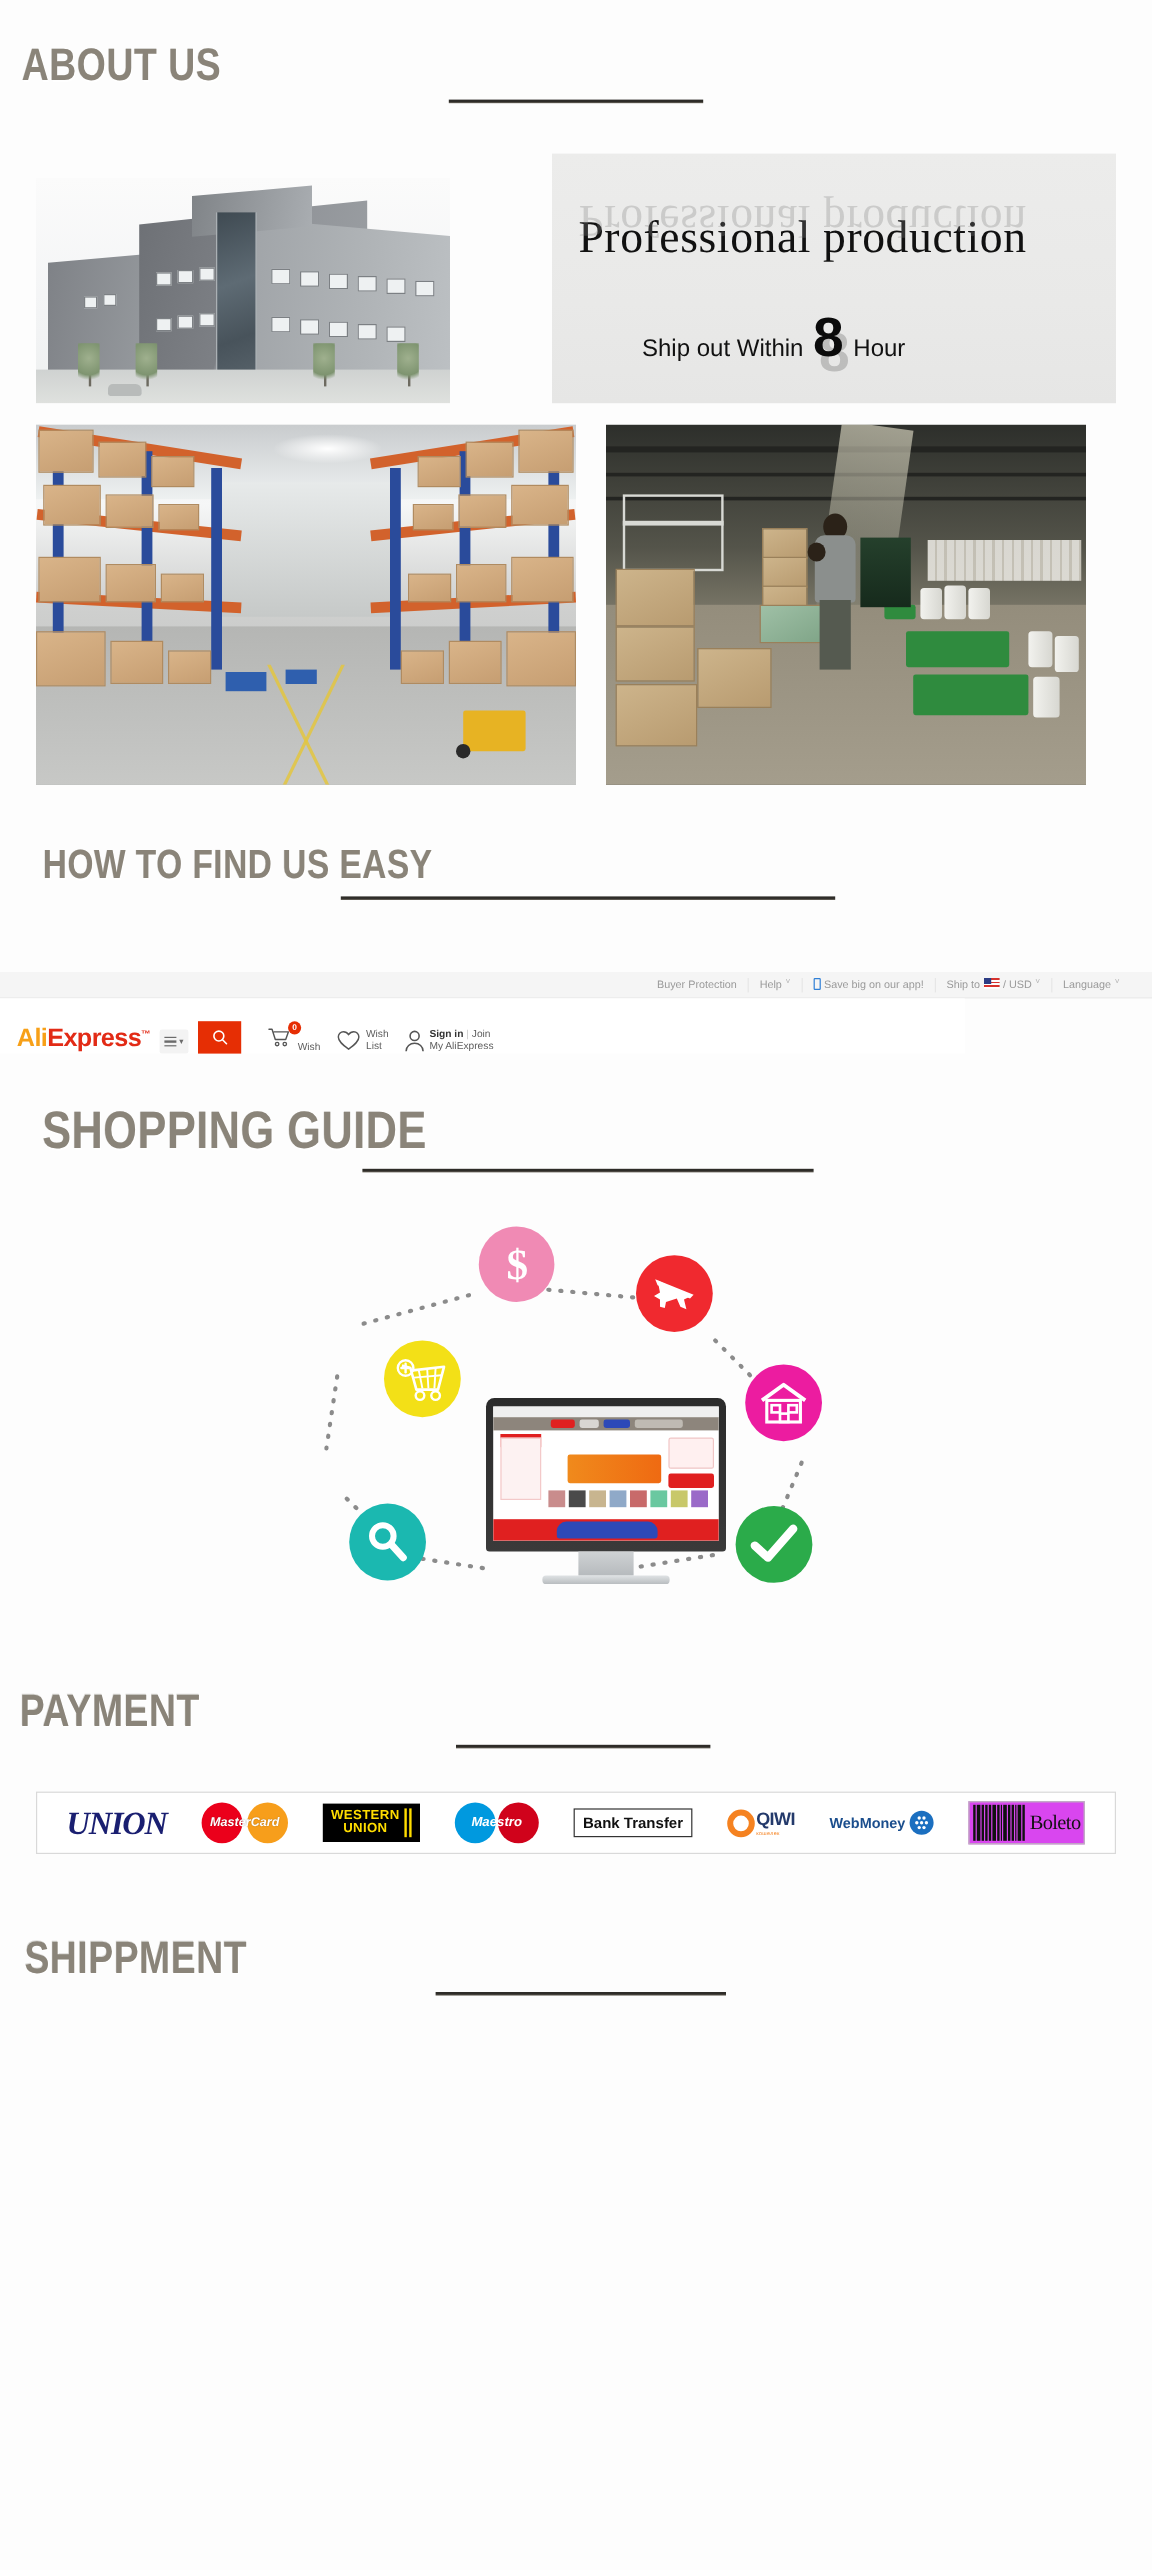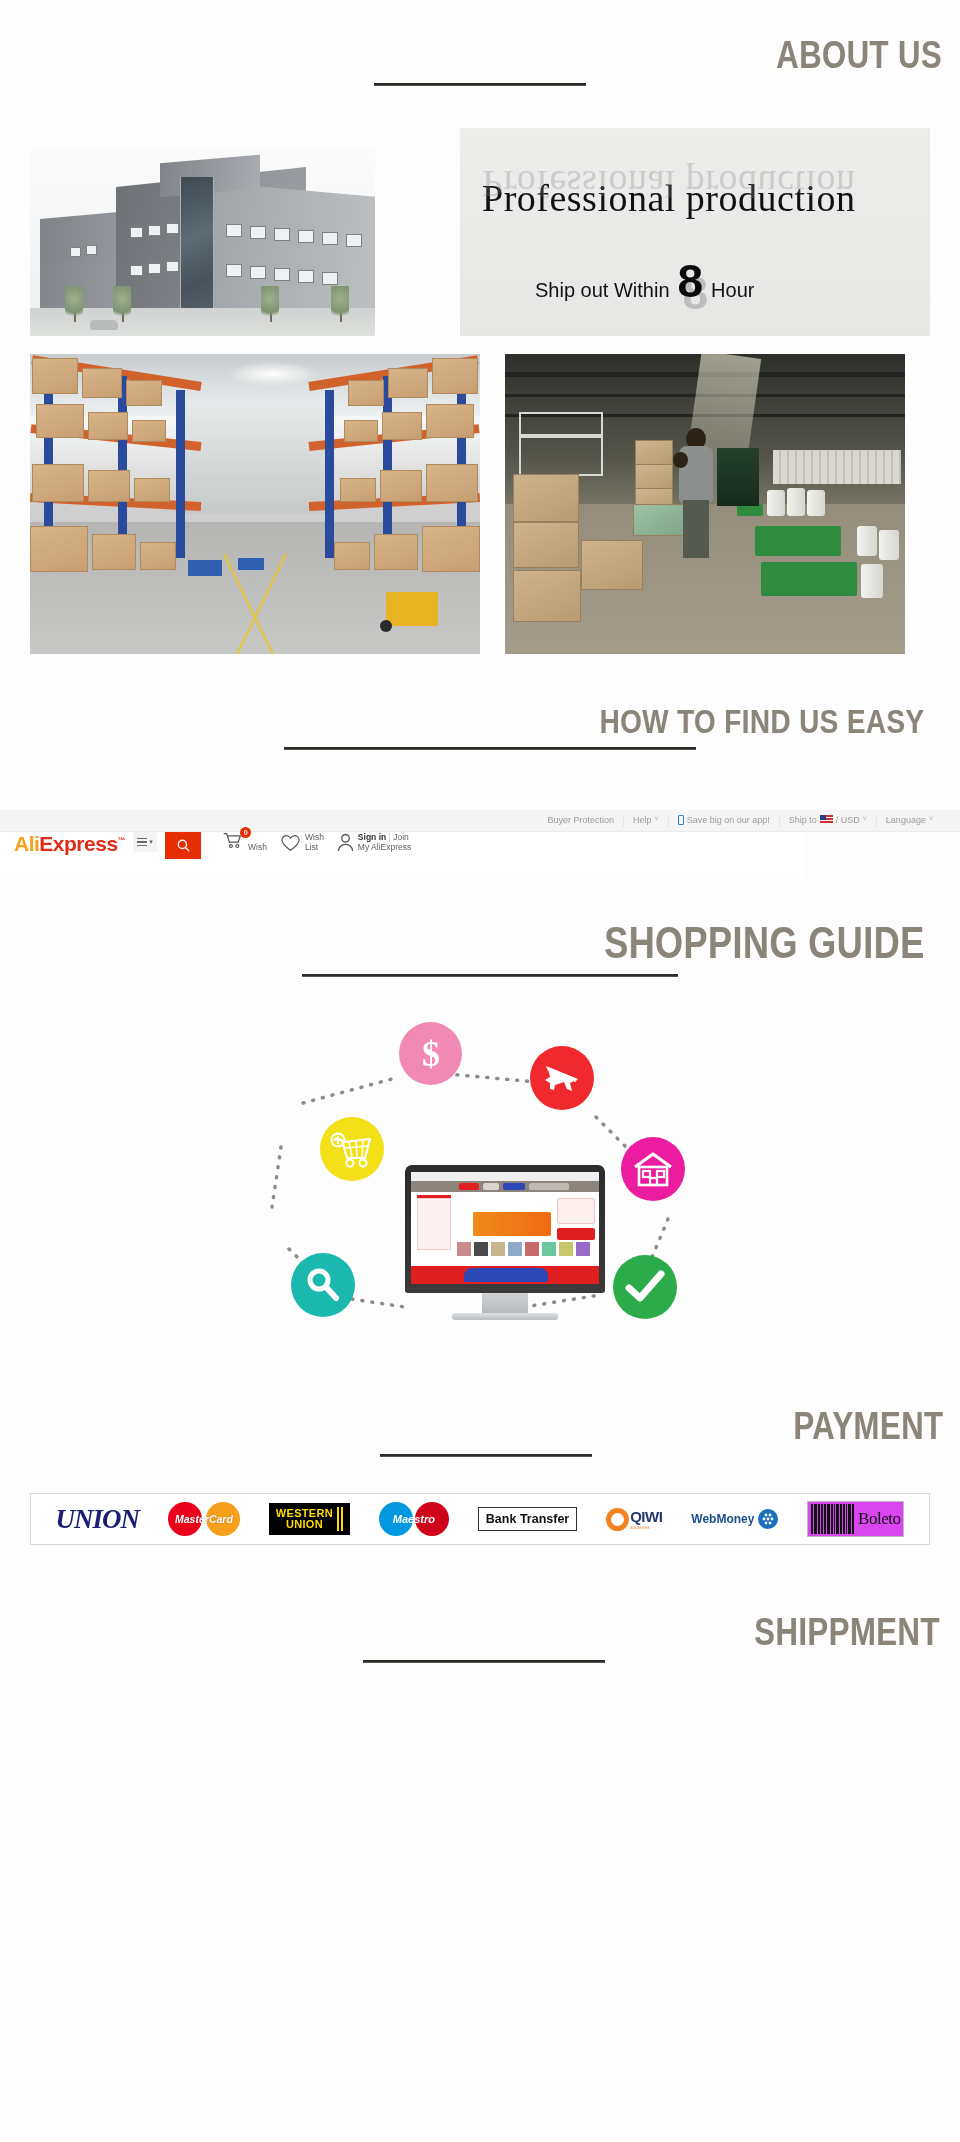--- a/index.html
+++ b/index.html
@@ -5,21 +5,21 @@
 <style>
   * { box-sizing: border-box; margin: 0; padding: 0; }
   html, body {
     width: 960px;
     background: #fdfdfd;
     font-family: "Liberation Sans", sans-serif;
   }
   body { width: 960px; height: 2142px; position: relative; overflow: hidden; }
 
   
-  .heading-block { width: 100%; text-align: right; position: relative; }
+  .heading-block { width: 100%; text-align: left; position: relative; }
   .heading-text {
     display: inline-block;
     font-family: "Liberation Sans", sans-serif;
     font-weight: 700;
     color: #8a8479;
     letter-spacing: 0.5px;
     transform: scaleX(0.82);
     transform-origin: center;
     text-shadow: 1px 1px 0 rgba(255,255,255,0.9), -0.5px -0.5px 0 rgba(120,114,104,0.25);
     white-space: nowrap;
@@ -141,21 +141,21 @@
   .ae-topbar .ti {
     font-size: 9px; color:#9a9a9a; padding: 0 9px; display:flex; align-items:flex-start; gap:3px;
     border-left: 1px solid #e6e6e6; height: 12px; white-space:nowrap;
   }
   .ae-topbar .ti:first-child { border-left: none; }
   .caret { font-size: 7px; color:#b5b5b5; }
   .phone-ico { width:6px; height:10px; border:1px solid #2f7fd6; border-radius:1px; display:inline-block; }
   .us-flag { display:inline-block; width:13px; height:9px; background: repeating-linear-gradient(to bottom,#d6322d 0 1.5px,#fff 1.5px 3px); position:relative; }
   .us-flag:after{ content:""; position:absolute; left:0; top:0; width:6px; height:5px; background:#2c3c84; }
 
-  .ae-nav { width:804px; height: 46px; background:#fff; display:flex; align-items:flex-start; padding: 0 14px; gap: 8px; }
+  .ae-nav { width:804px; height: 46px; background:#fff; display:flex; align-items:flex-end; padding: 0 14px; gap: 8px; }
   .ae-logo { font-size: 21px; font-weight: 700; letter-spacing:-0.5px; white-space:nowrap; }
   .ae-logo .a { color:#f7a018; } .ae-logo .b { color:#e22b16; }
   .ae-logo .tm { font-size:8px; color:#e22b16; vertical-align: super; }
   .ae-burger { width:24px; height:20px; background:#f3f3f3; border-radius:2px; display:flex; align-items:center; justify-content:center; gap:2px; }
   .ae-burger .bars { display:flex; flex-direction:column; gap:2px; }
   .ae-burger .bars i { display:block; width:10px; height:1.5px; background:#6b6b6b; }
   .ae-burger .dn { font-size:7px; color:#6b6b6b; }
   .ae-search { flex: 1; height: 27px; border: 2px solid #e62e04; border-right:none; background:#fff; display:flex; align-items:center; padding-left:7px; }
   .ae-search .cursor { width:1px; height:13px; background:#333; margin-right:2px; }
   .ae-search .ph { font-size:10px; color:#b3b3b3; }

